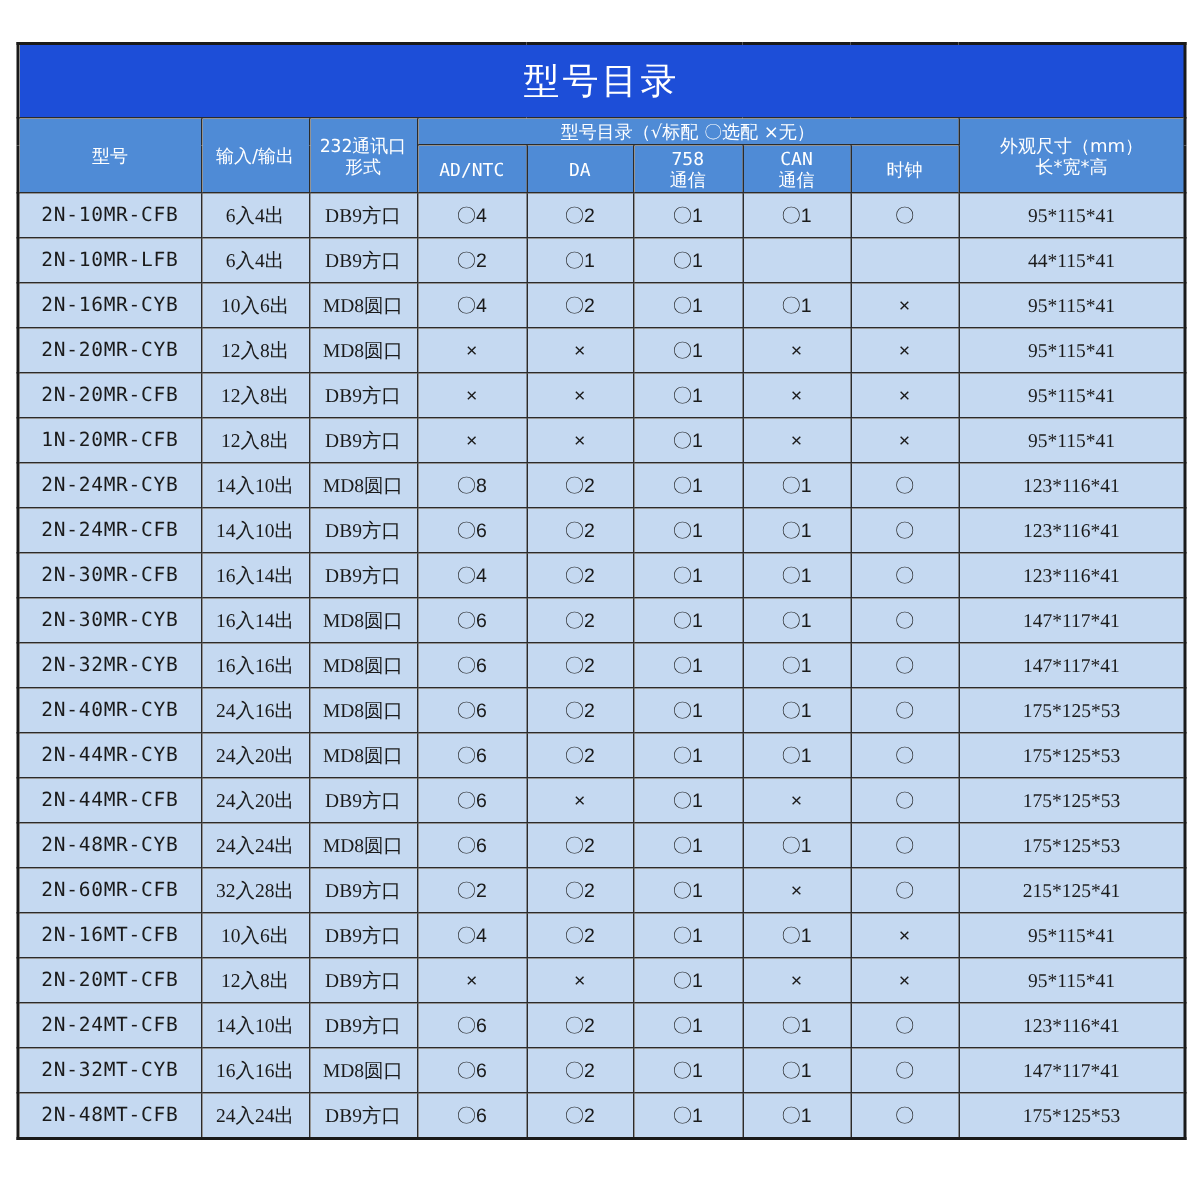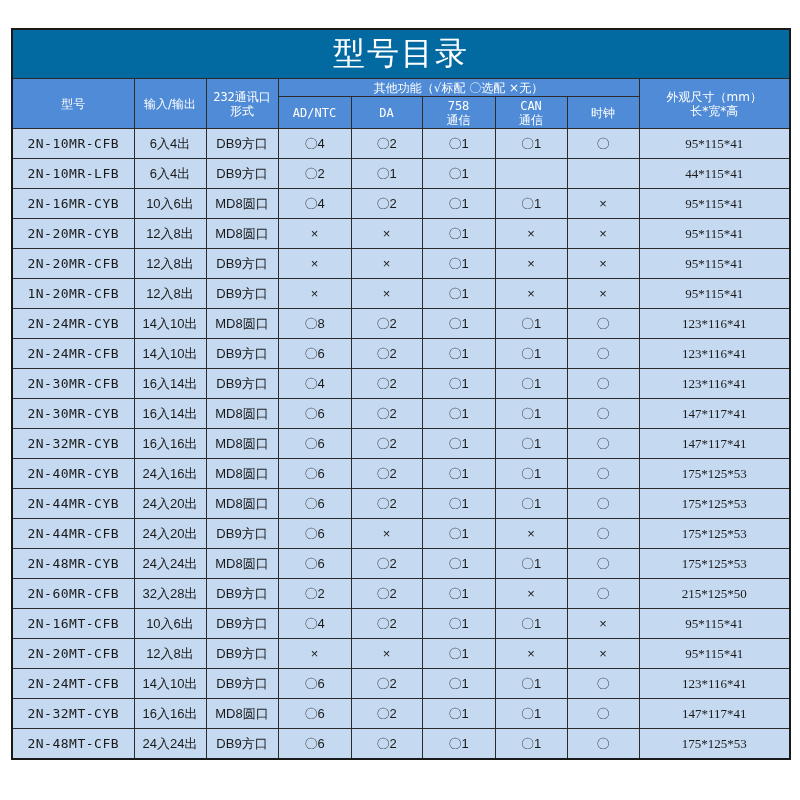--- a/index.html
+++ b/index.html
@@ -7,30 +7,30 @@
          font-family: "DejaVu Sans", "Liberation Sans", sans-serif; }
   table.catalog {
     position:absolute; left:11px; top:28px; width:778px;
     border-collapse:collapse; table-layout:fixed;
     border:2px solid #1a1a1a;
   }
   table.catalog td, table.catalog th {
     border:1.5px solid #2b2b2b; padding:0; text-align:center; vertical-align:middle;
     overflow:hidden; white-space:nowrap;
   }
-  .title-cell { background:#0369a1; color:#ffffff; height:48px; font-size:32px;
+  .title-cell { background:#1d4ed8; color:#ffffff; height:48px; font-size:24px;
                 font-weight:normal; letter-spacing:2px; }
   .hdr { background:#4f8bd6; color:#ffffff; font-size:12px; font-weight:normal;
          line-height:14px; font-family:"DejaVu Sans Mono","Liberation Mono",monospace; }
   .hdr-cn { font-family:"DejaVu Sans","Liberation Sans",sans-serif; }
   .hdr-group { height:17px; font-size:12px; }
   .hdr-sub { height:31px; }
   tr.data td { background:#c5d9f1; color:#1a1a1a; height:29px; font-size:13px; }
   td.model { font-family:"DejaVu Sans Mono","Liberation Mono",monospace; font-size:13px; letter-spacing:0.5px; }
-  td.io, td.port { font-family:Liberation Sans, sans-serif; font-size:13px; }
+  td.io, td.port { font-family:Liberation Serif, serif; font-size:13px; }
   td.sym { font-family:"Liberation Sans","DejaVu Sans",sans-serif; font-size:14px; color:#333; }
   td.size { font-family:Liberation Serif, serif; font-size:13px; }
   td.size-col { border-left:2px solid #2b2b2b; }
   .line { display:block; }
 </style>
 </head>
 <body>
 
 <table class="catalog">
   <colgroup>
@@ -48,21 +48,21 @@
     <tr>
       <th class="title-cell" colspan="9">型号目录</th>
     </tr>
     <tr>
       <th class="hdr hdr-cn" rowspan="2">型号</th>
       <th class="hdr hdr-cn" rowspan="2">输入/输出</th>
       <th class="hdr" rowspan="2">
         <span class="line">232通讯口</span>
         <span class="line hdr-cn">形式</span>
       </th>
-      <th class="hdr hdr-cn hdr-group" colspan="5">其他功能（√标配 〇选配 ×无）</th>
+      <th class="hdr hdr-cn hdr-group" colspan="5">型号目录（√标配 〇选配 ×无）</th>
       <th class="hdr hdr-cn size-col" rowspan="2">
         <span class="line">外观尺寸（mm）</span>
         <span class="line">长*宽*高</span>
       </th>
     </tr>
     <tr>
       <th class="hdr hdr-sub">AD/NTC</th>
       <th class="hdr hdr-sub">DA</th>
       <th class="hdr hdr-sub">
         <span class="line">758</span>
@@ -243,21 +243,21 @@
     </tr>
     <tr class="data">
       <td class="model">2N-60MR-CFB</td>
       <td class="io">32入28出</td>
       <td class="port">DB9方口</td>
       <td class="sym">〇2</td>
       <td class="sym">〇2</td>
       <td class="sym">〇1</td>
       <td class="sym">×</td>
       <td class="sym">〇</td>
-      <td class="size size-col">215*125*50</td>
+      <td class="size size-col">215*125*41</td>
     </tr>
     <tr class="data">
       <td class="model">2N-16MT-CFB</td>
       <td class="io">10入6出</td>
       <td class="port">DB9方口</td>
       <td class="sym">〇4</td>
       <td class="sym">〇2</td>
       <td class="sym">〇1</td>
       <td class="sym">〇1</td>
       <td class="sym">×</td>

